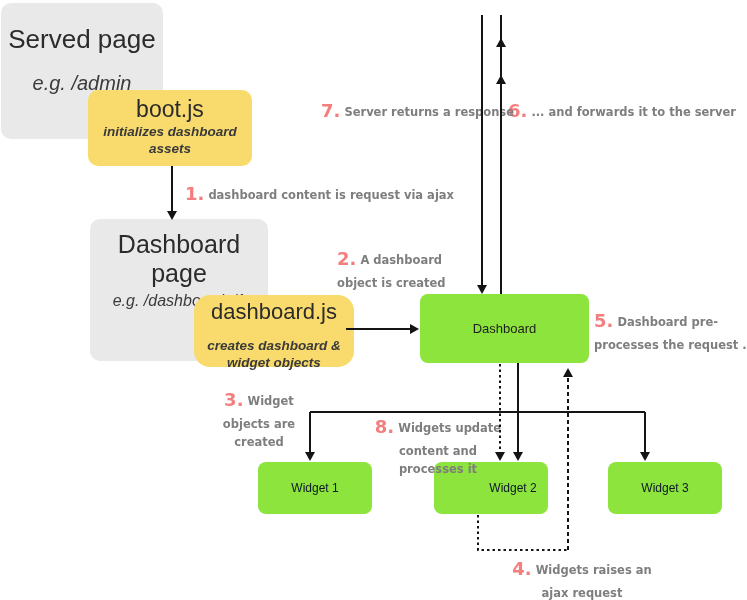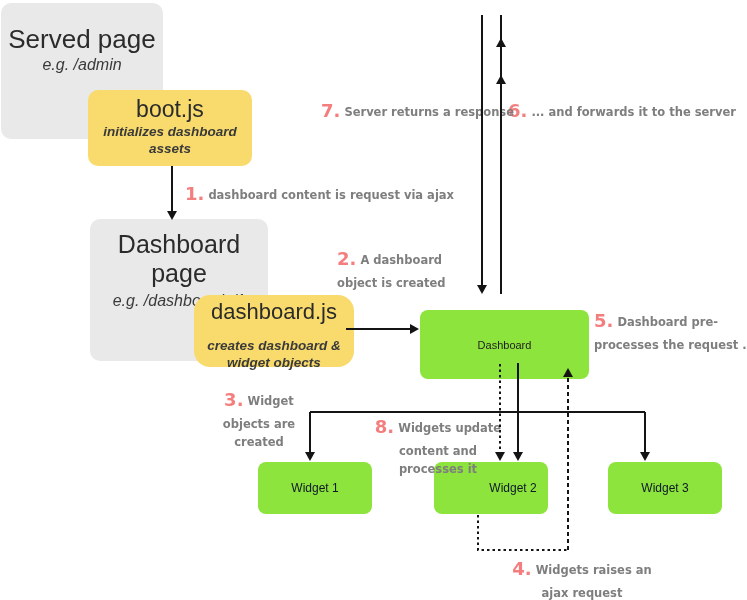--- a/index.html
+++ b/index.html
@@ -7,31 +7,31 @@
           font-family:"Liberation Sans",sans-serif;}
   
   .box{position:absolute;border-radius:10px;box-sizing:border-box;text-align:center;z-index:2;}
   .box.gray{background:#e9e9e9;}
   .box.yellow{background:#f9db6d;text-align:center;}
   .box.green{background:#8ce43c;border-radius:8px;display:flex;align-items:center;justify-content:center;}
   .box .title{color:#2b2b2b;line-height:1.15;}
   .box .subtitle{font-style:italic;color:#3a3a3a;line-height:1.25;}
   #served-page{left:1px;top:3px;width:162px;height:136px;padding-top:22px;}
   #served-page .title{font-size:26px;}
-  #served-page .subtitle{font-size:16px;margin-top:0;}
+  #served-page .subtitle{font-size:20px;margin-top:16px;}
   #boot-js{left:88px;top:90px;width:164px;height:76px;padding-top:6px;}
   #boot-js .title{font-size:23px;}
   #boot-js .subtitle{font-size:13.5px;font-weight:bold;margin-top:2px;}
   #dashboard-page{left:90px;top:219px;width:178px;height:142px;padding-top:11px;}
   #dashboard-page .title{font-size:25px;}
   #dashboard-page .subtitle{font-size:16px;margin-top:3px;}
   #dashboard-js{left:194px;top:295px;width:160px;height:72px;padding-top:4px;z-index:3;border-radius:16px;}
   #dashboard-js .title{font-size:22px;}
   #dashboard-js .subtitle{font-size:13.5px;font-weight:bold;margin-top:14px;}
-  #dashboard-box{left:420px;top:294px;width:169px;height:69px;font-size:11px;color:#1e1e1e;margin-top:16px;}
+  #dashboard-box{left:420px;top:294px;width:169px;height:69px;font-size:13px;color:#1e1e1e;}
   .widget{width:114px;height:52px;font-size:12px;color:#0f172a;}
   #widget-1{left:258px;top:462px;}
   #widget-2{left:434px;top:462px;padding-left:44px;}
   #widget-3{left:608px;top:462px;}
   
   .step{position:absolute;z-index:4;font-family:"DejaVu Sans",sans-serif;
         font-size:11.5px;font-weight:bold;color:#7e7e7e;line-height:1.6;}
   .step .num{color:#f47e7e;font-size:18px;font-weight:bold;margin-right:4px;vertical-align:-1px;}
   #step-1{left:185px;top:180px;white-space:nowrap;}
   #step-2{left:337px;top:245px;width:112px;}

